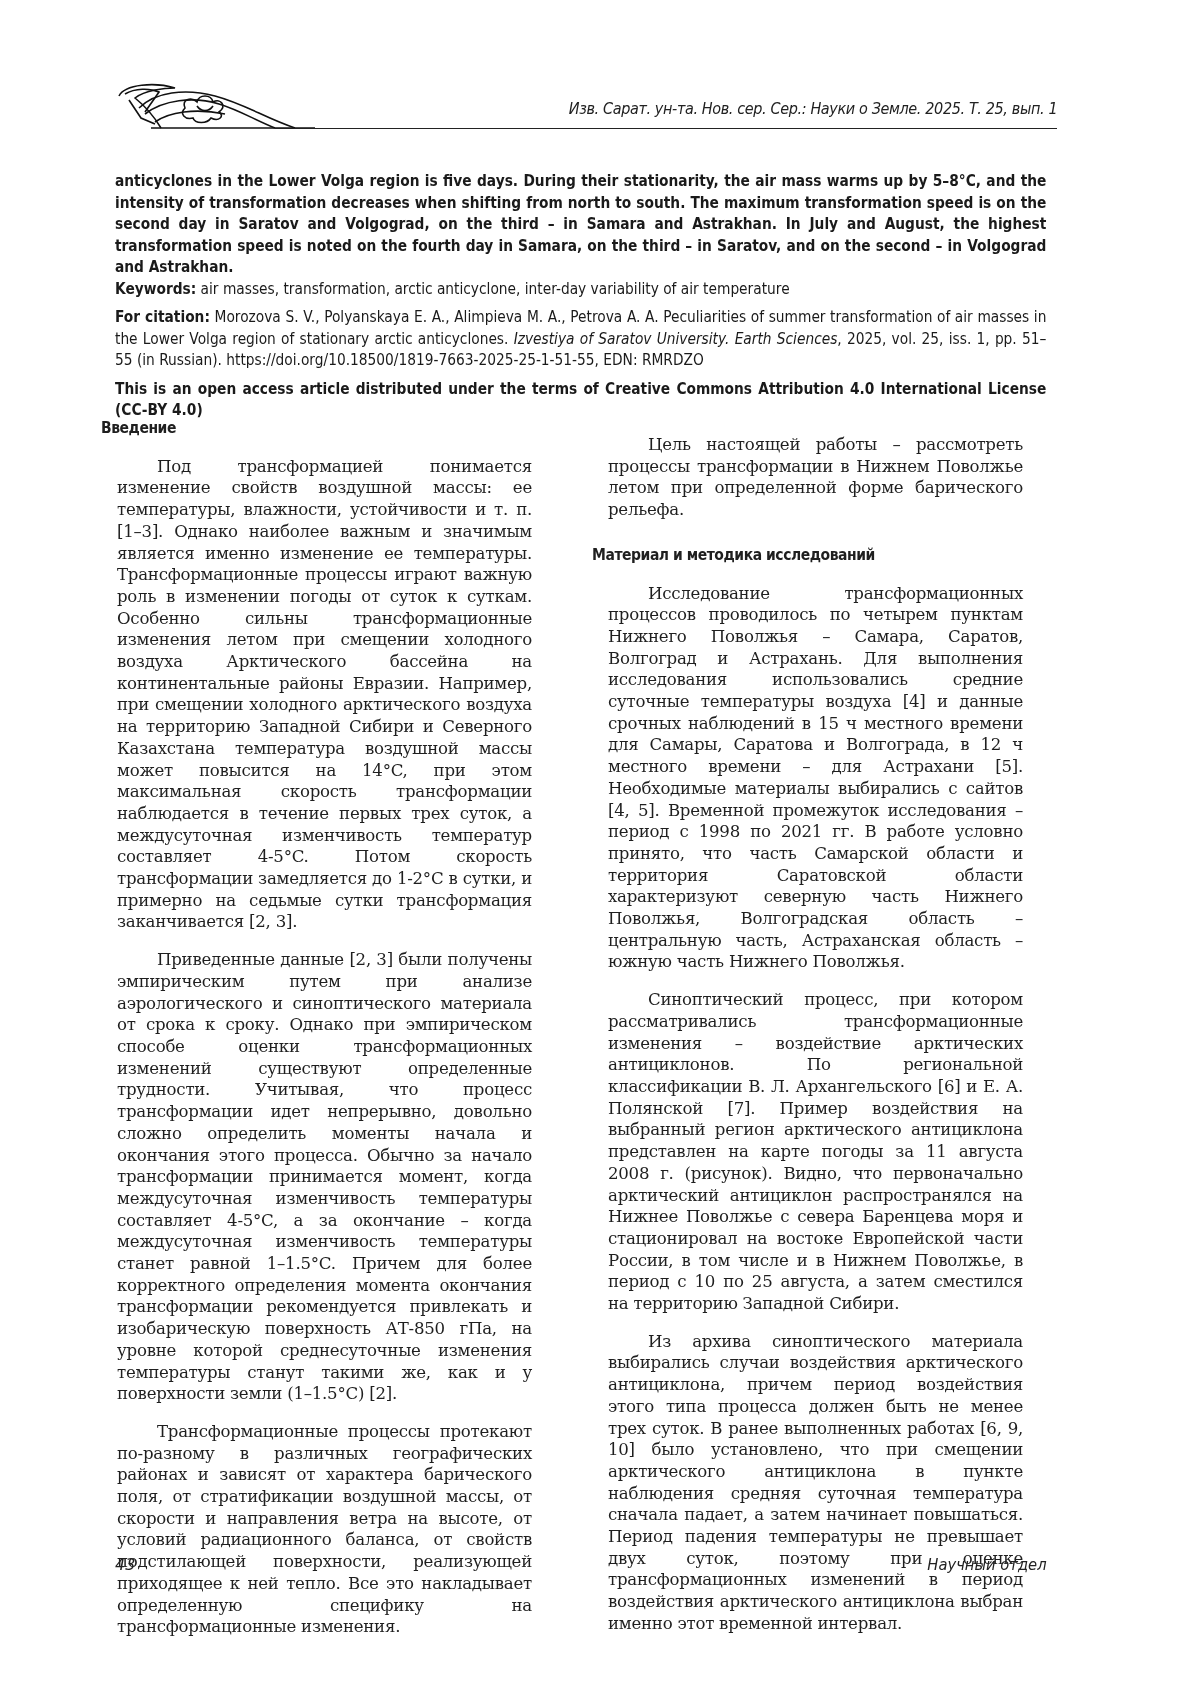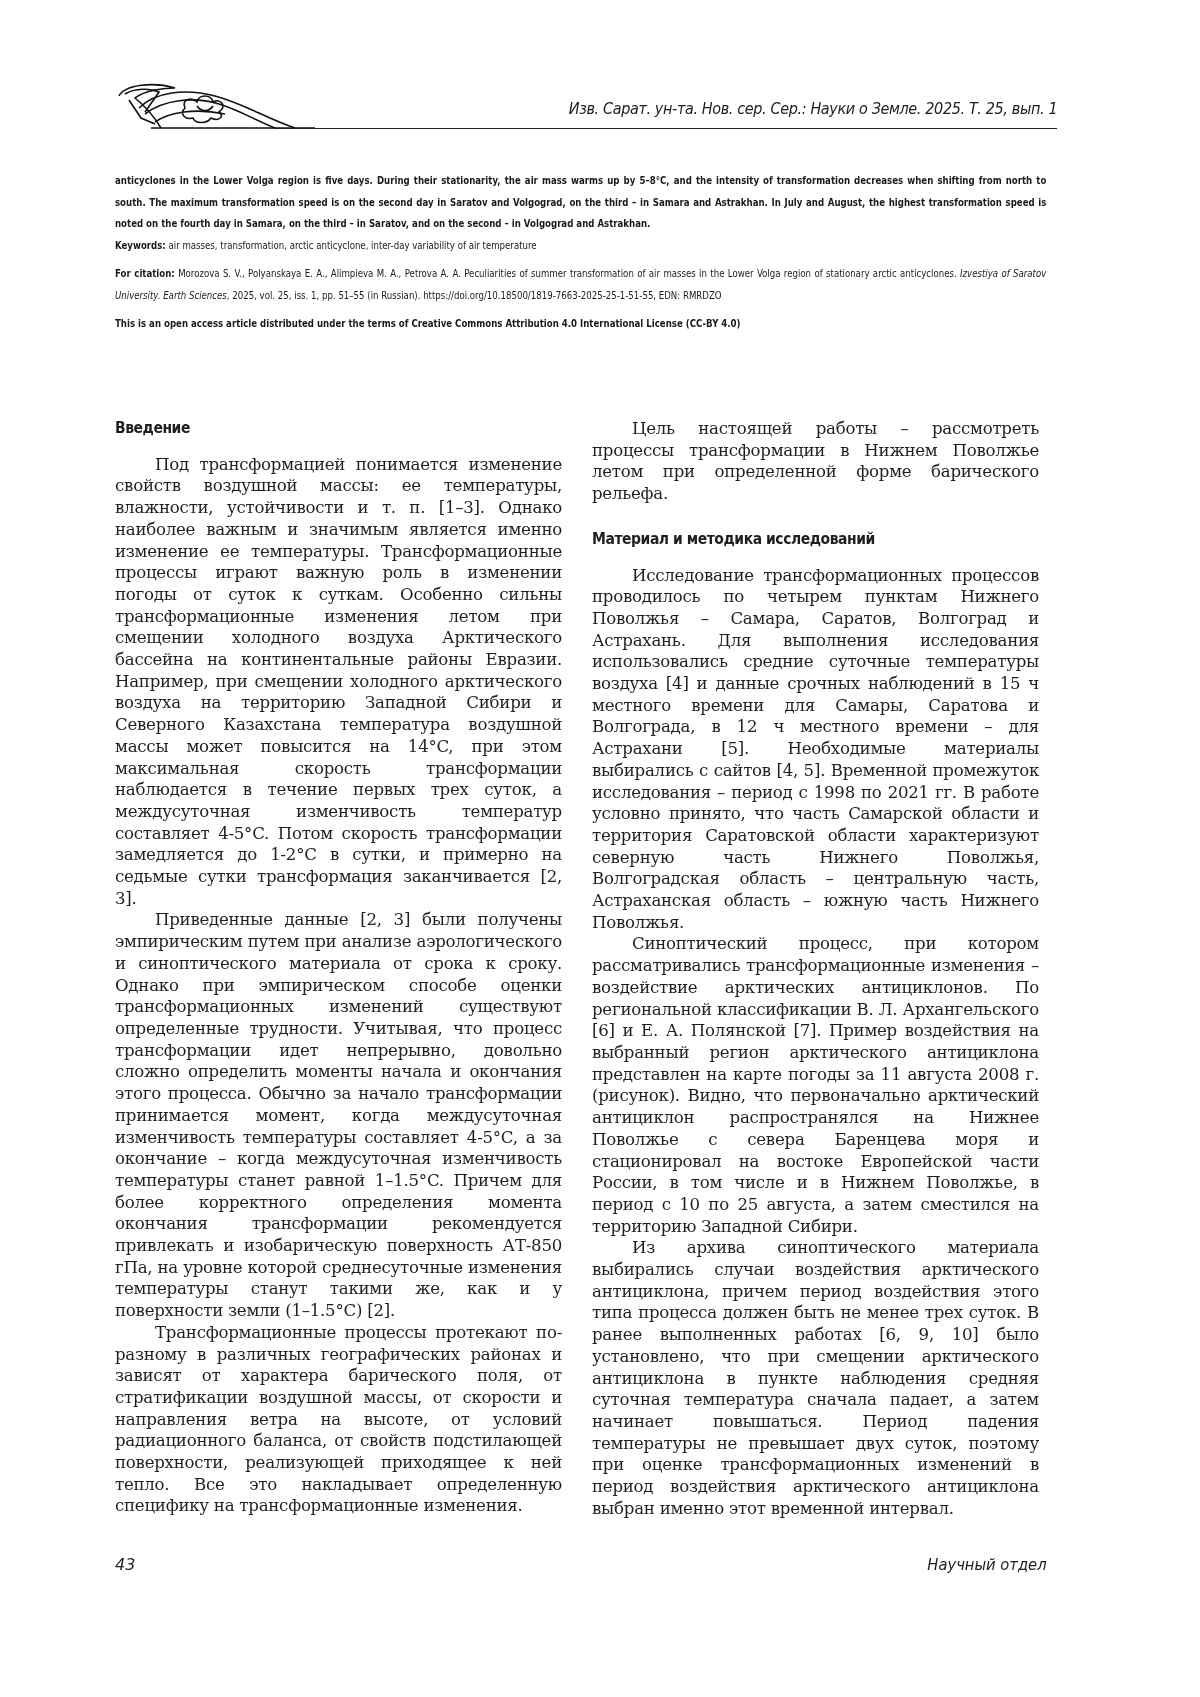--- a/index.html
+++ b/index.html
@@ -3,29 +3,29 @@
 <meta charset="utf-8">
 <style>
   html, body { margin: 0; padding: 0; background: #ffffff; }
   body { width: 1200px; height: 1697px; position: relative; overflow: hidden; color: #1a1a1a; }
 
   .header { position: absolute; left: 115px; top: 78px; width: 942px; height: 52px; }
   .header .logo { position: absolute; left: 0; top: 0; width: 210px; height: 52px; }
   .header .rule { position: absolute; left: 160px; right: 0; top: 50px; border-top: 1.6px solid #222; }
   .header .journal { position: absolute; right: 0; top: 22px; font-family: "DejaVu Sans", sans-serif; font-style: italic; font-size: 15.5px; letter-spacing: -0.4px; color: #222; transform: scaleX(0.93); transform-origin: right center; white-space: nowrap; }
 
-  .abstract { position: absolute; left: 115px; top: 170px; width: 932px; font-family: "DejaVu Sans", sans-serif; font-size: 10px; line-height: 21.5px; color: #1a1a1a; }
+  .abstract { position: absolute; left: 115px; top: 170px; width: 932px; font-family: "DejaVu Sans", sans-serif; font-size: 16px; line-height: 21.5px; color: #1a1a1a; }
   .abstract p { margin: 0; text-align: justify; transform: scaleX(0.86); transform-origin: left top; width: 116.2%; }
   .abstract b { font-weight: bold; }
   .abstract .gap { height: 7px; }
 
   .col { position: absolute; top: 418px; width: 447px; font-family: "DejaVu Serif", serif; font-size: 16.6px; line-height: 21.7px; color: #1f1f1f; }
-  .col.left { left: 115px; }
+  .col.left { left: 101px; }
   .col.right { left: 592px; }
-  .col p { margin: 0; text-align: justify; text-indent: 40px; hyphens: manual; letter-spacing: -0.25px; }
+  .col p { margin: 16px; text-align: justify; text-indent: 40px; hyphens: manual; letter-spacing: -0.25px; }
   .col h2 { margin: 0 0 14px 0; font-family: "DejaVu Sans", sans-serif; font-weight: bold; font-size: 15.5px; letter-spacing: -0.5px; transform: scaleX(0.9); transform-origin: left center; }
   .col h2.mid { margin-top: 24px; }
 
   .footer-left { position: absolute; left: 115px; top: 1555px; font-family: "DejaVu Sans", sans-serif; font-style: italic; font-size: 16px; color: #222; }
   .footer-right { position: absolute; right: 153px; top: 1555px; font-family: "DejaVu Sans", sans-serif; font-style: italic; font-size: 16px; color: #222; transform: scaleX(0.92); transform-origin: right center; }
 </style>
 </head>
 <body>
 
 <div class="header">

